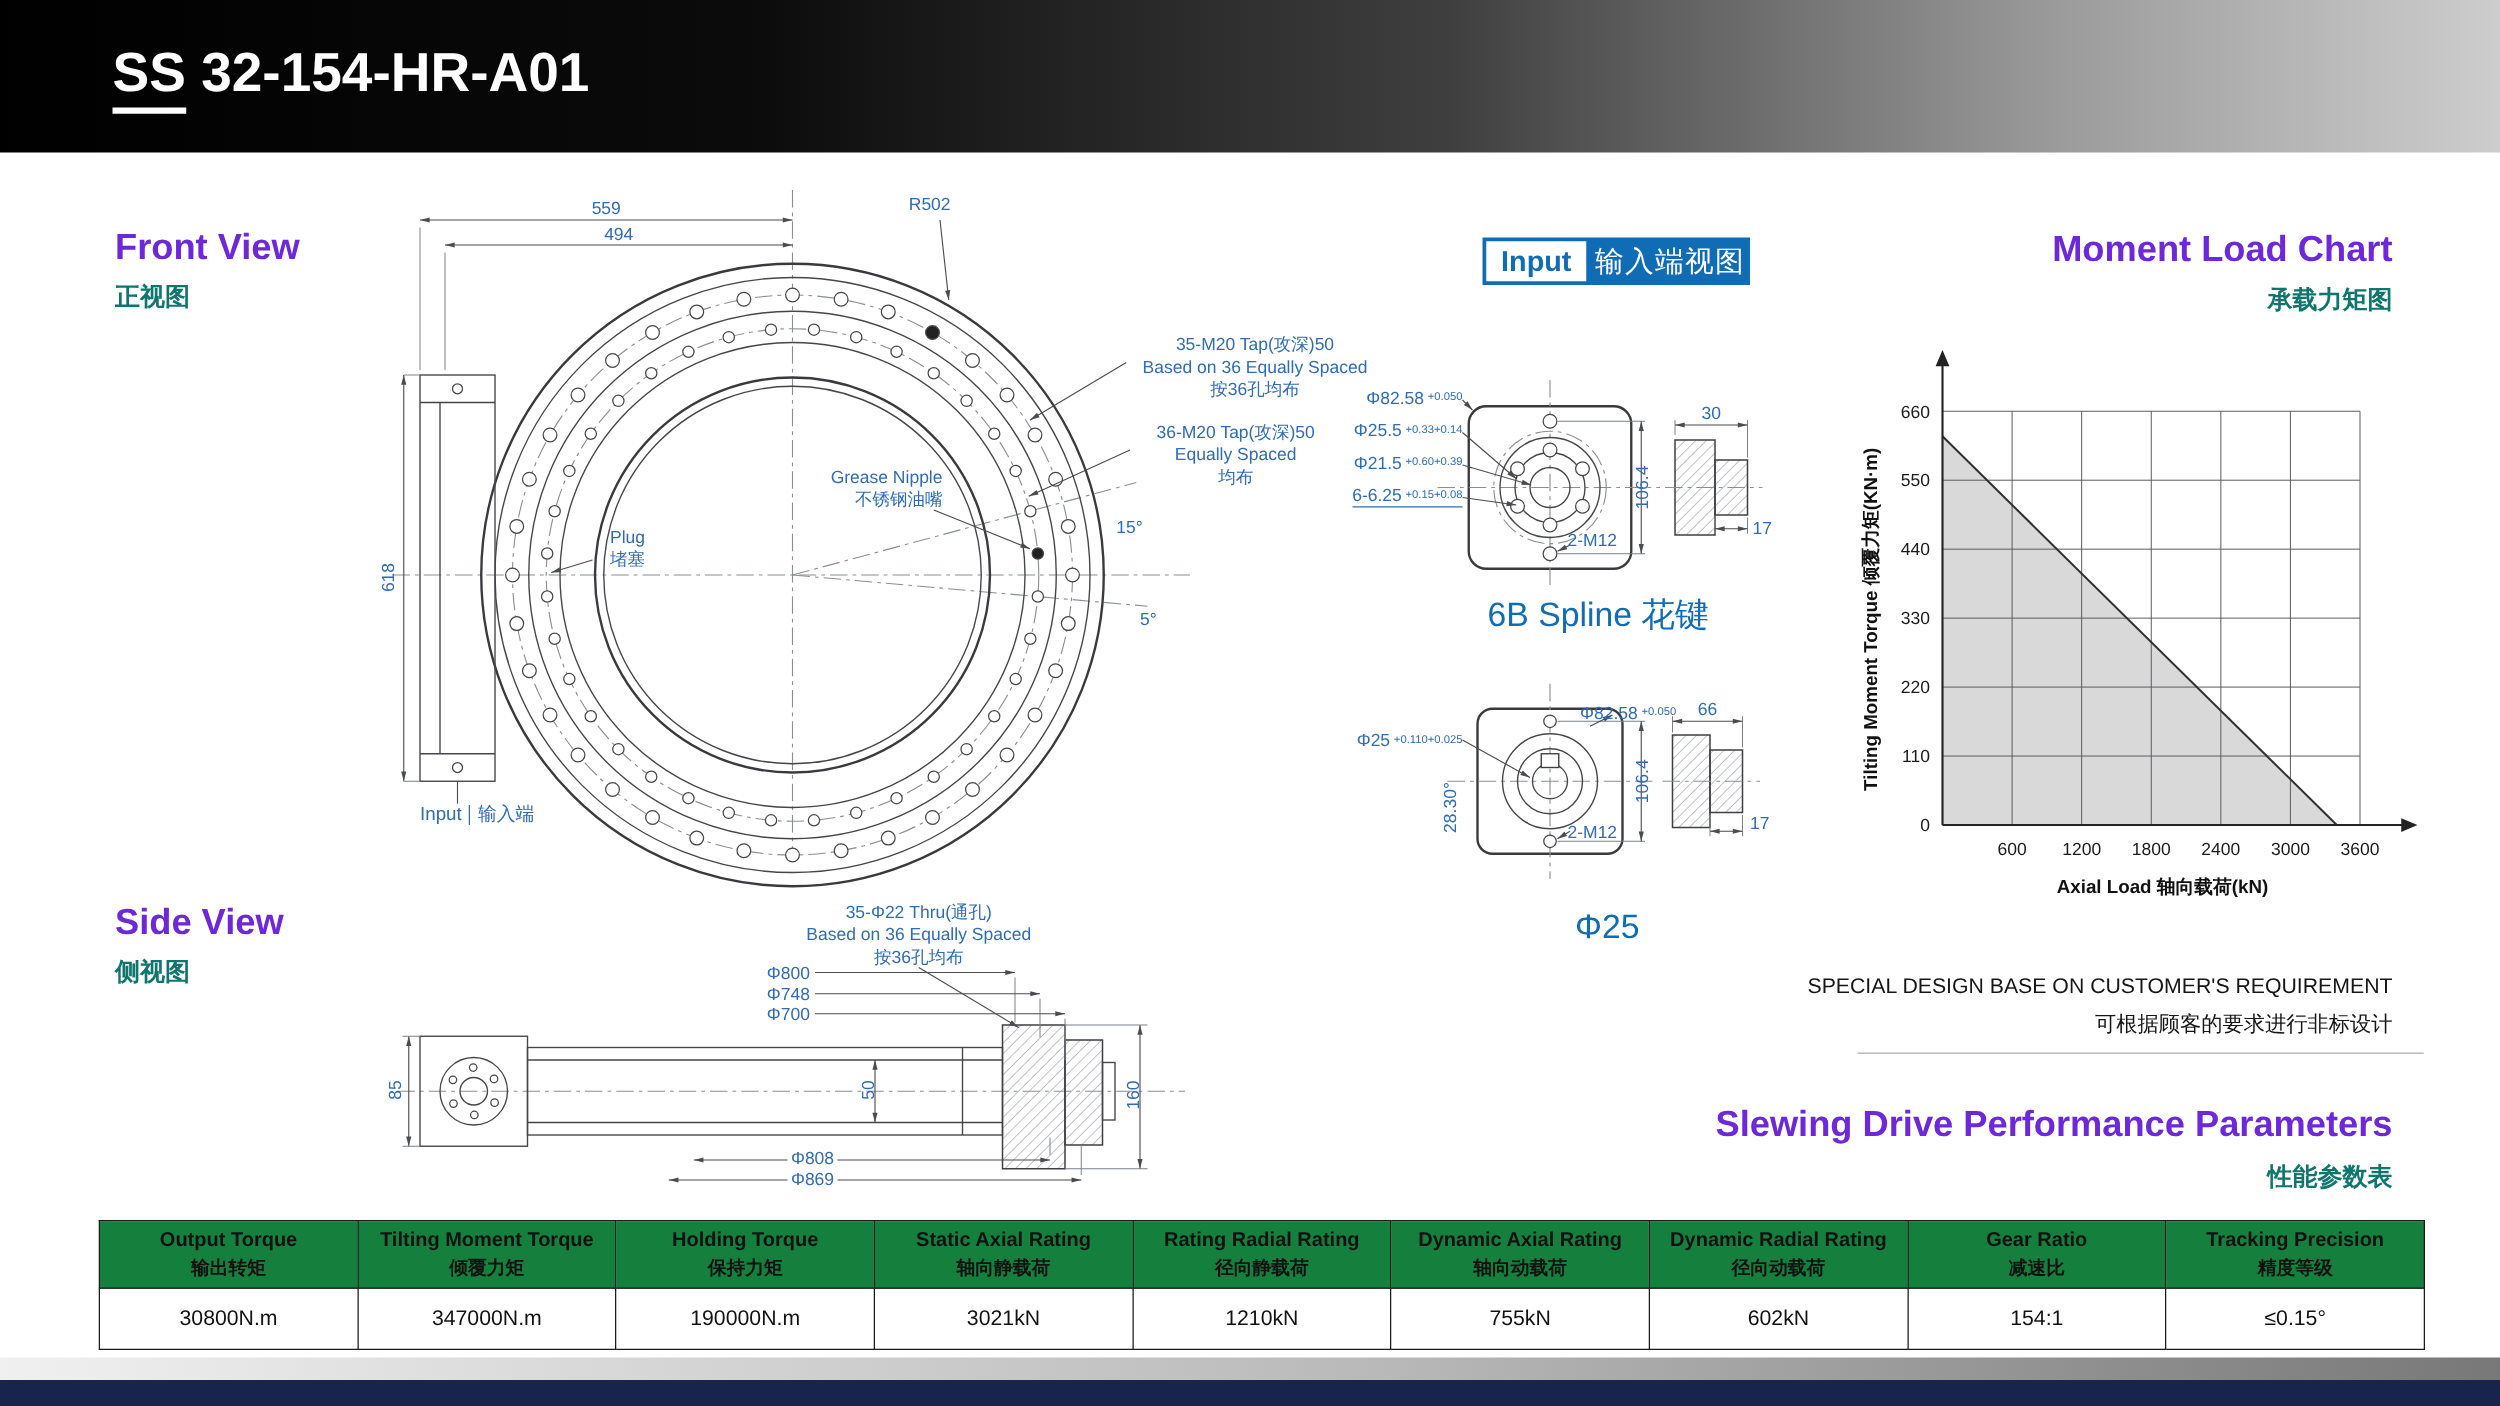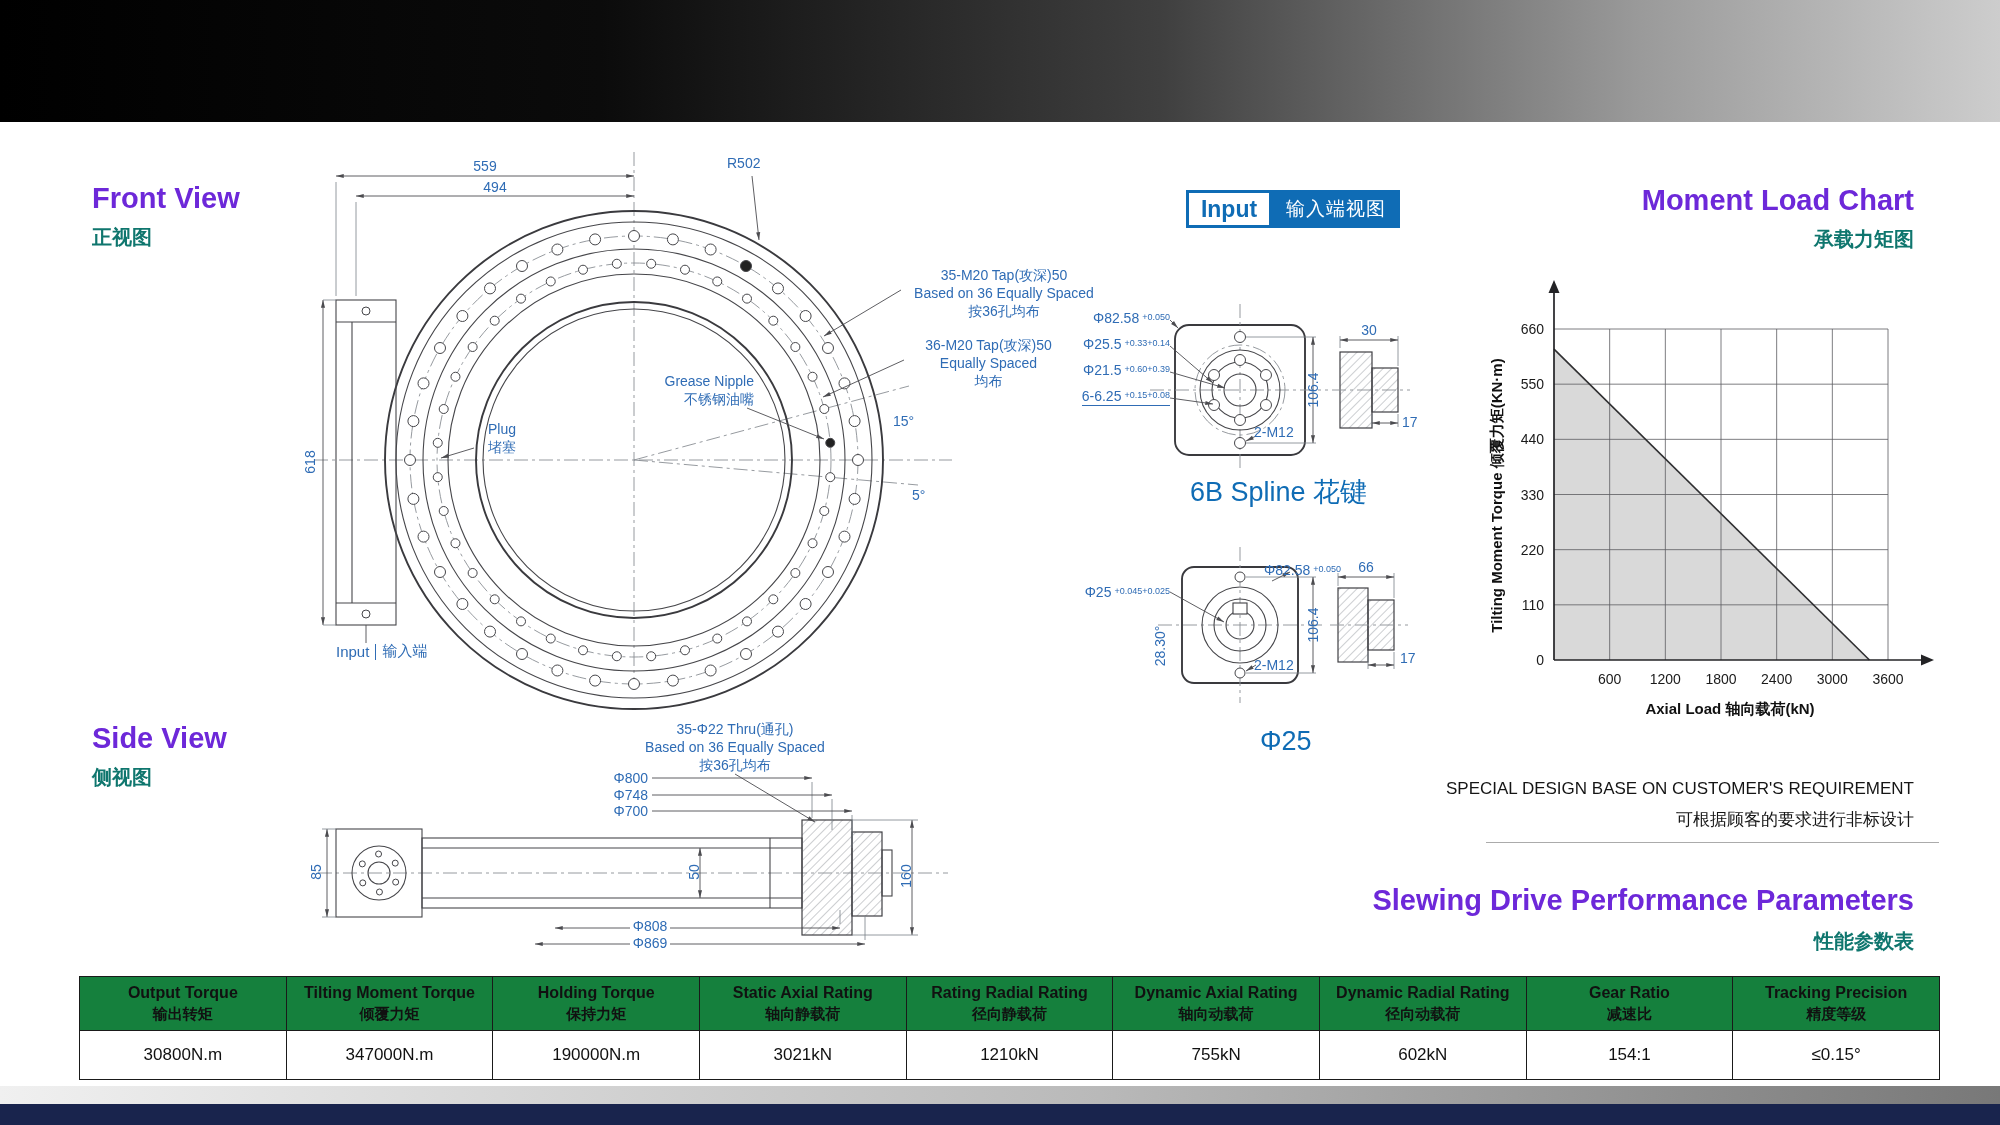--- a/index.html
+++ b/index.html
@@ -55,21 +55,21 @@
   .tolpair .stk{display:inline-flex;flex-direction:row;margin-left:3px;font-size:9px;line-height:9.5px;text-align:left;}
   .tolpair .stk i{font-style:normal;}
   .tolpair.u{border-bottom:1px solid #2f6cb5;padding-bottom:1px;}
   .fv-input{position:absolute;left:336px;top:642px;display:flex;align-items:center;font-size:15px;color:#2f6cb5;}
   .fv-input .sep{width:1px;height:16px;background:#2f6cb5;margin:0 6px;}
 
   
   .badge-en{position:absolute;left:1186px;top:190px;width:86px;height:38px;border:3px solid #0f6cb5;background:#fff;
     color:#0f6cb5;font-weight:bold;font-size:23px;display:flex;align-items:center;justify-content:center;}
   .badge-zh{position:absolute;left:1272px;top:190px;width:128px;height:38px;background:#0f6cb5;color:#fff;
-    font-size:19px;display:flex;align-items:center;justify-content:center;letter-spacing:1px;}
+    font-size:23px;display:flex;align-items:center;justify-content:center;letter-spacing:1px;}
 
   
   .note-en{position:absolute;right:86px;top:779px;font-size:17px;color:#151515;white-space:nowrap;}
   .note-zh{position:absolute;right:86px;top:808px;font-size:17px;color:#151515;white-space:nowrap;}
   .note-line{position:absolute;left:1486px;top:842px;width:453px;border-top:1px solid #ababab;}
 
   
   .perf-table{position:absolute;left:79px;top:976px;width:1861px;border-collapse:collapse;table-layout:fixed;}
   .perf-table th,.perf-table td{border:1.6px solid #1a1a1a;text-align:center;vertical-align:middle;}
   .perf-table th{background:#15803d;height:54px;font-weight:bold;color:#111;}
@@ -81,20 +81,21 @@
   .foot-strip{position:absolute;left:0;top:1086px;width:100%;height:18px;
     background:linear-gradient(90deg,#f0f0f0 0%,#b9b9b9 55%,#787878 100%);}
   .foot-bar{position:absolute;left:0;top:1104px;width:100%;height:21px;background:#19244d;}
 </style>
 </head>
 <body>
 
 <div class="page">
 
   <div class="banner"></div>
+  <div class="title"><span class="ss">SS</span><span> 32-154-HR-A01</span></div>
 
   <svg id="front-svg" class="draw" width="720" height="560">
       <line x1="14" y1="320" x2="652" y2="320" class="cdash"></line>
       <line x1="334" y1="12" x2="334" y2="548" class="cdash"></line>
       <line x1="334" y1="320" x2="609" y2="246" class="cdash"></line>
       <line x1="334" y1="320" x2="618" y2="345" class="cdash"></line>
       <circle cx="334" cy="320" r="249" class="thick"></circle>
       <circle cx="334" cy="320" r="238" class="thin"></circle>
       <circle cx="334" cy="320" r="211" class="thin"></circle>
       <circle cx="334" cy="320" r="186" class="thin"></circle>
@@ -452,21 +453,21 @@
   </span>
   <span class="dim-label c rot" style="left:1288px;top:382px;width:50px;">106.4</span>
   <span class="dim-label c" style="left:1346px;top:322px;width:46px;">30</span>
   <span class="dim-label" style="left:1402px;top:414px;">17</span>
   <span class="dim-label" style="left:1254px;top:424px;">2-M12</span>
   <div class="big-label" style="left:1190px;top:474px;">6B Spline 花键</div>
 
   <span class="tolpair" style="right:830px;top:584px;">
     <span>Φ25</span>
     <span class="stk">
-        <i>+0.045</i>
+        <i>+0.110</i>
         <i>+0.025</i>
       </span>
   </span>
   <span class="tolpair" style="left:1264px;top:562px;">
     <span>Φ82.58</span>
     <span class="stk">
         <i>+0.05</i>
         <i>0</i>
       </span>
   </span>

